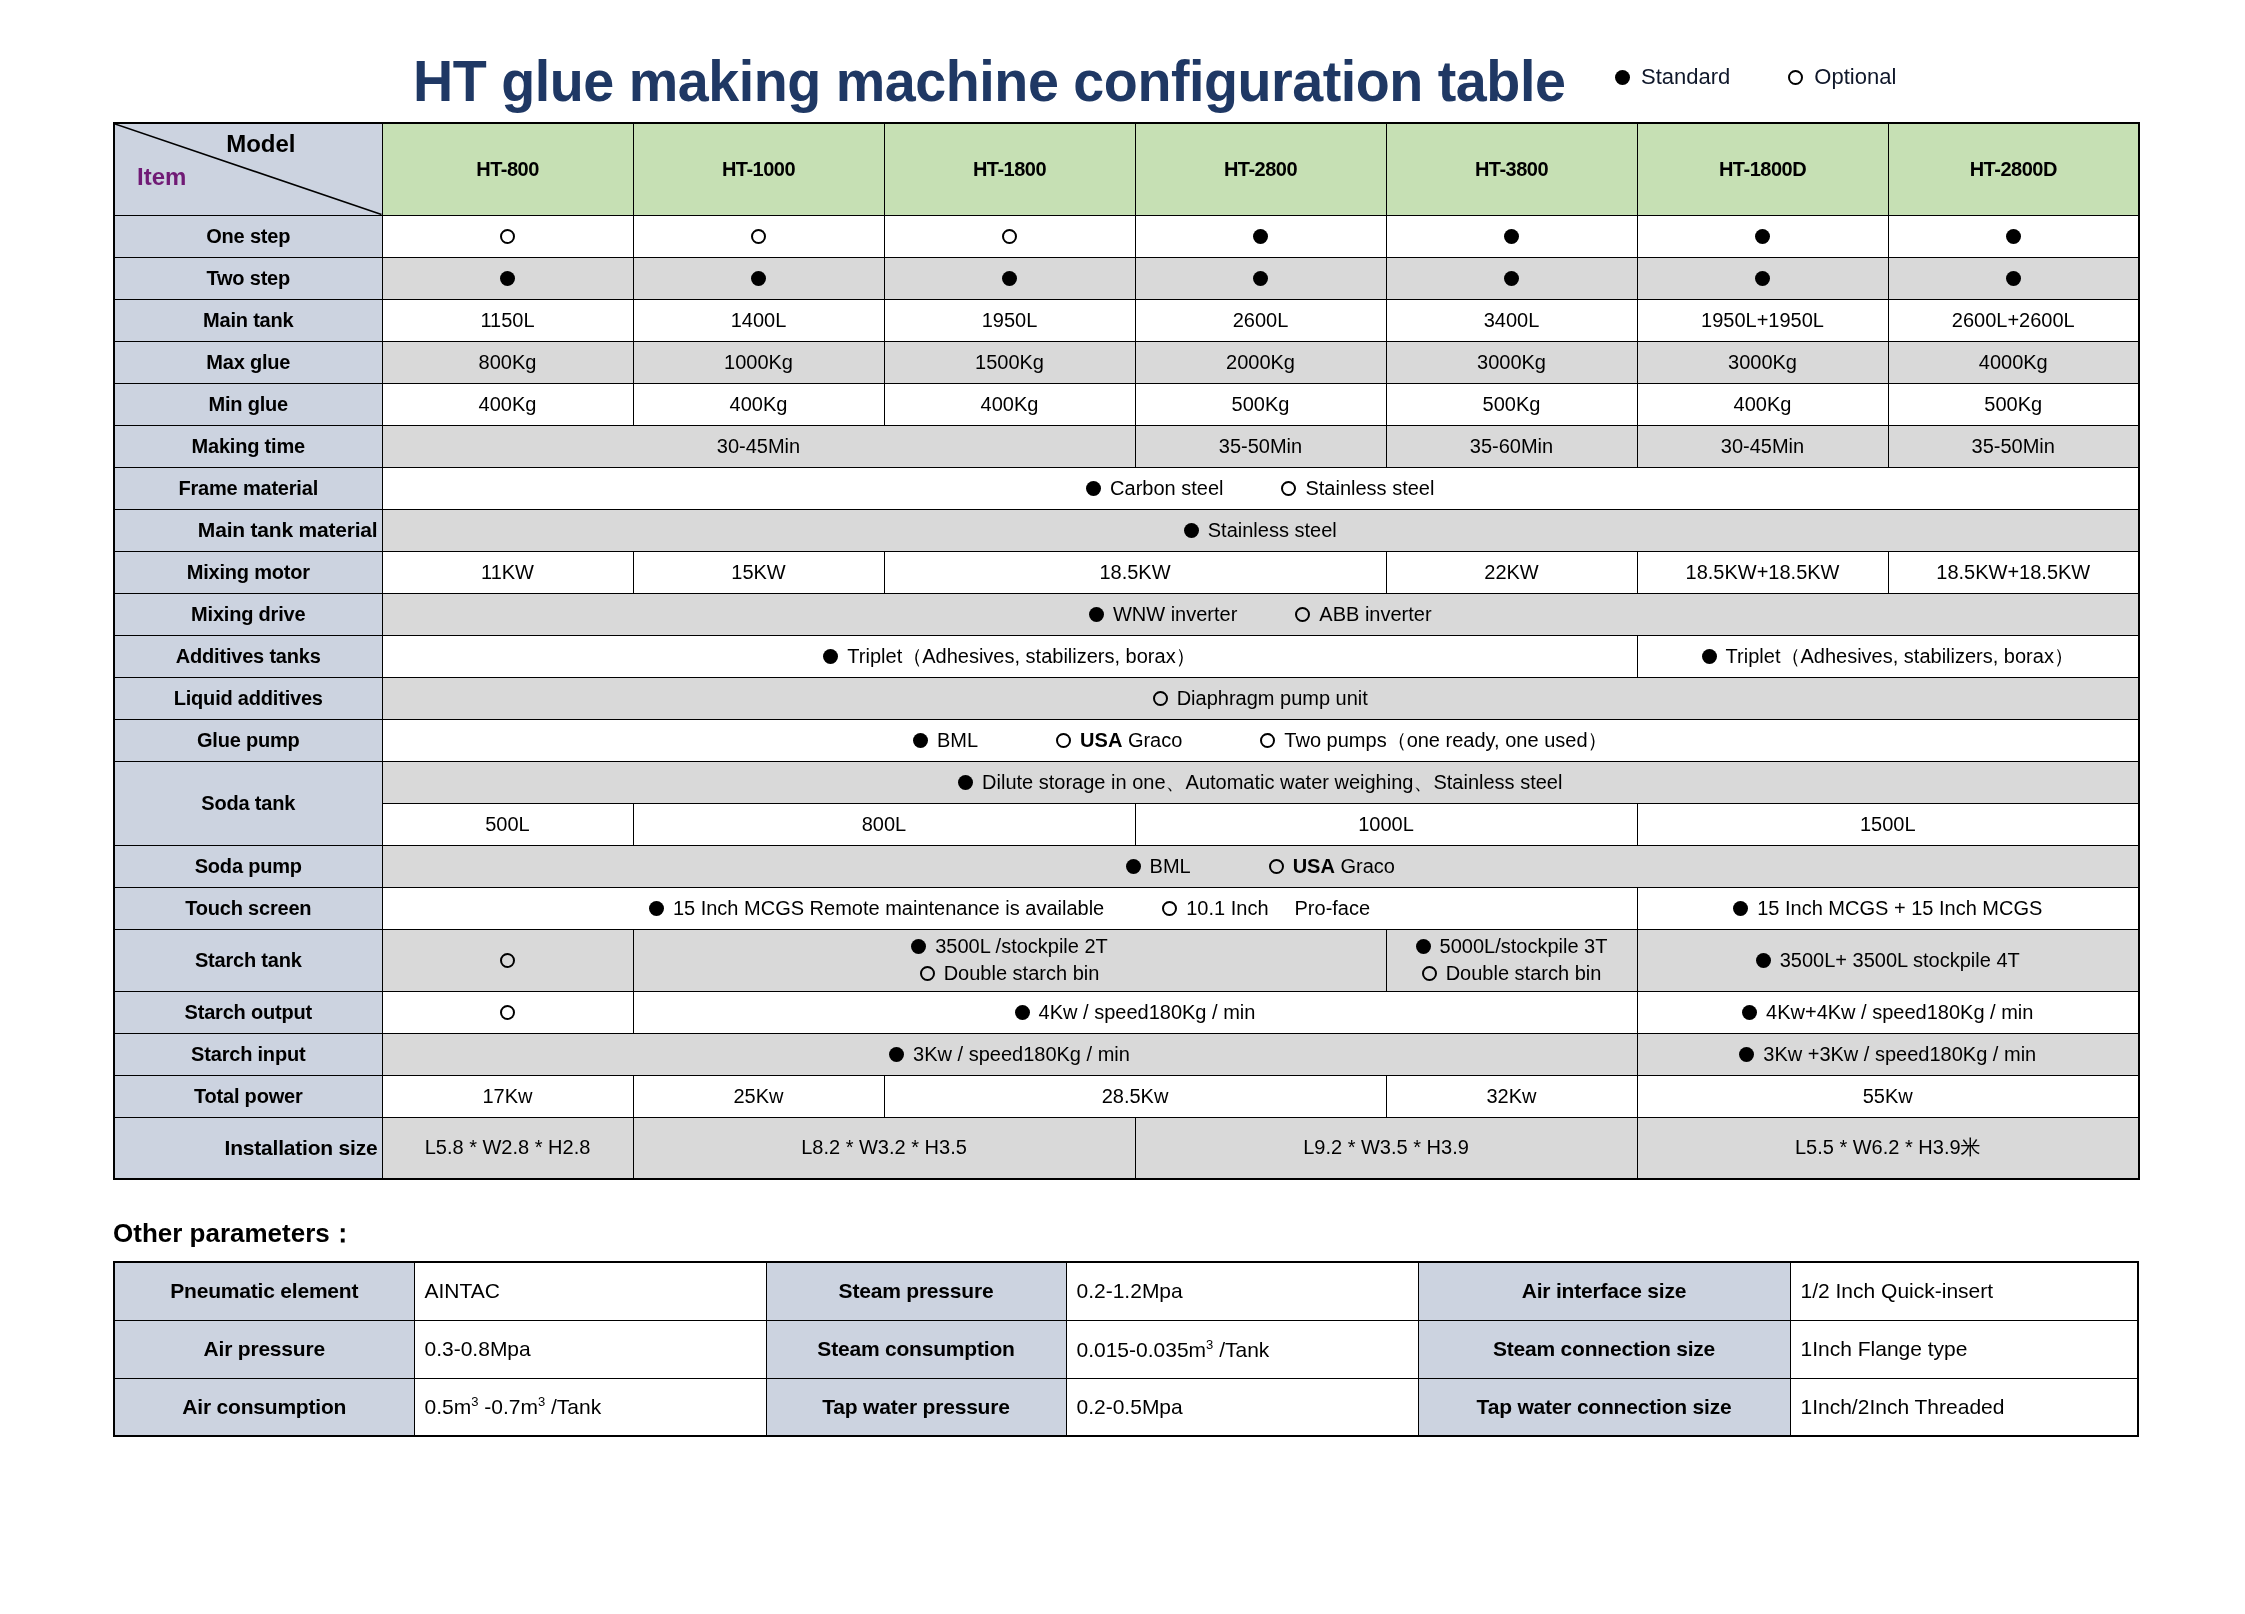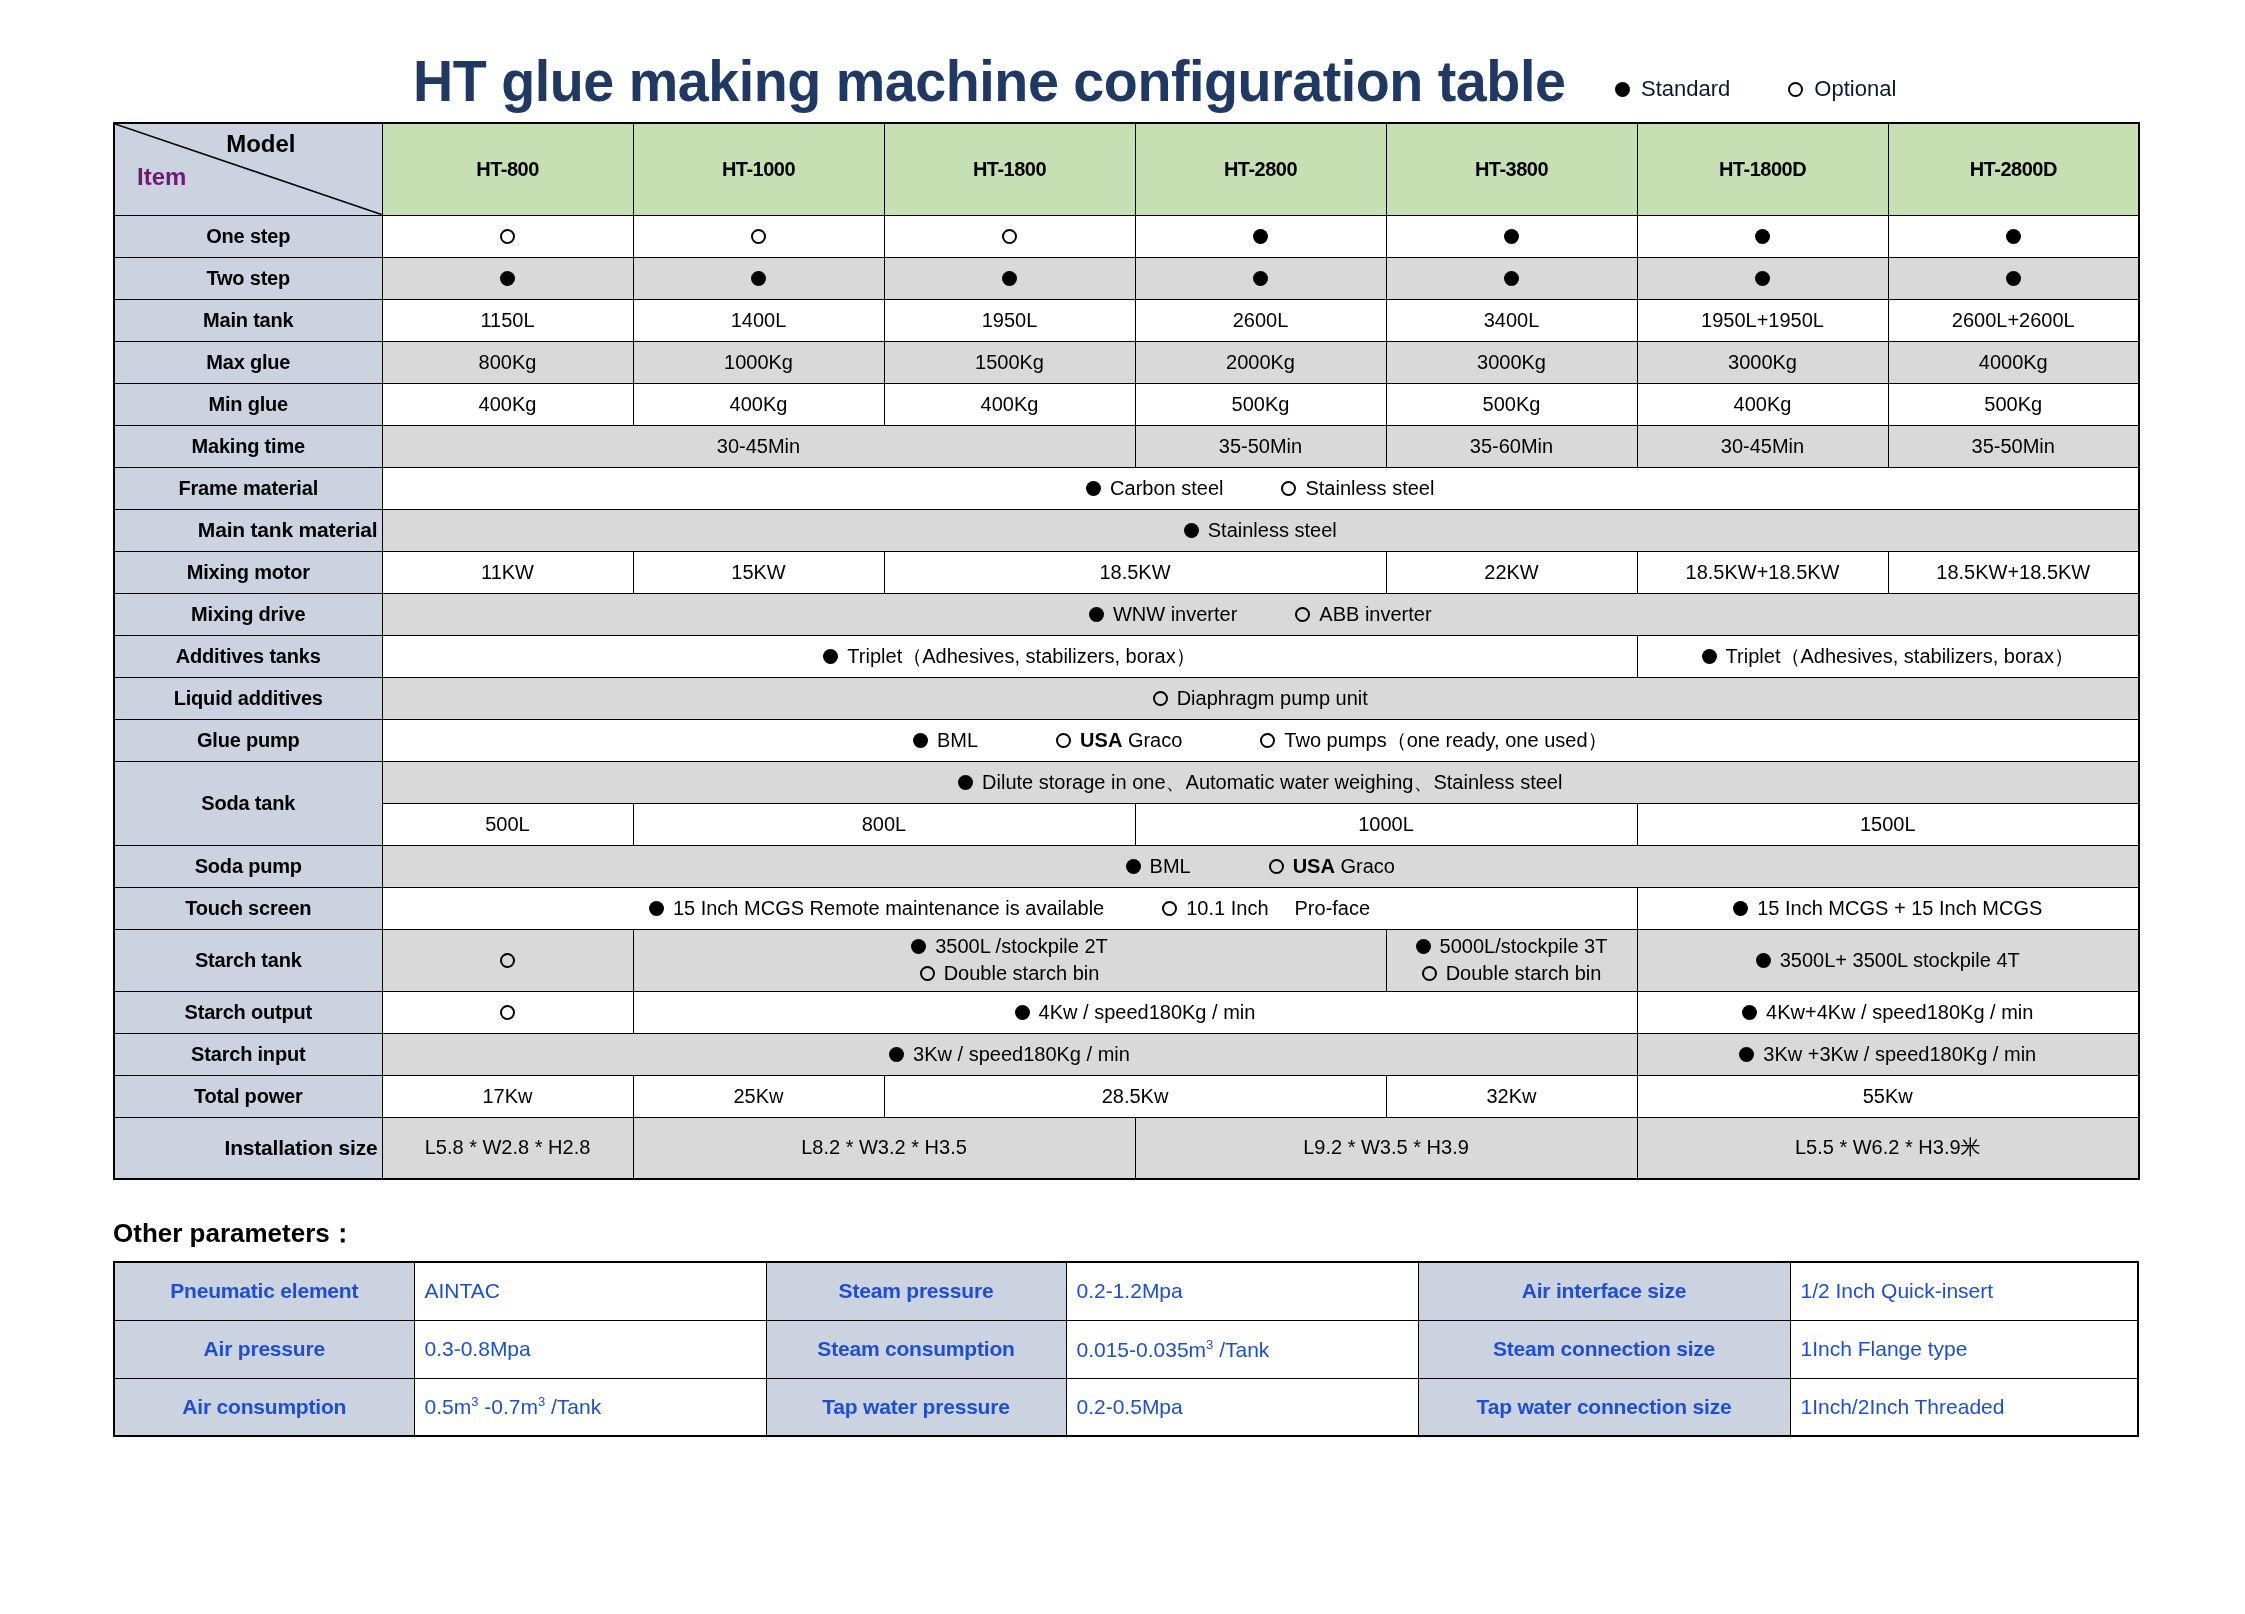--- a/index.html
+++ b/index.html
@@ -6,21 +6,21 @@
   html, body {
     margin: 0; padding: 0;
     width: 2245px; height: 1614px;
     background: #ffffff;
     font-family: "Liberation Sans", sans-serif;
   }
   .page { position: relative; width: 2245px; height: 1614px; padding: 0; }
 
   
   .title-row {
-    display: flex; align-items: flex-end; justify-content: center;
+    display: flex; align-items: center; justify-content: center;
     padding-top: 52px; padding-left: 40px;
   }
   .main-title {
     font-size: 58px; font-weight: bold; color: #1f3864;
     letter-spacing: -0.5px; line-height: 1;
     font-family: "Liberation Sans", sans-serif;
     transform: scaleX(0.96); transform-origin: center bottom;
     white-space: nowrap;
   }
   .legend { display: flex; align-items: center; margin-left: 26px; padding-bottom: 8px; }
@@ -96,21 +96,21 @@
     padding: 36px 0 10px 113px;
     font-size: 26px; font-weight: bold; color: #000;
   }
   .other-wrap { padding: 0 108px 0 113px; }
   table.other {
     border-collapse: collapse; width: 2024px; table-layout: fixed;
     border: 2px solid #000;
   }
   table.other td {
     border: 1px solid #000; height: 58px; padding: 4px 10px;
-    font-size: 21px; color: #1d4ed8; vertical-align: middle;
+    font-size: 21px; color: #000000; vertical-align: middle;
   }
   td.op-key {
     background: #ccd3e0; color: #1f3864; font-weight: bold;
     font-size: 26px; text-align: center; letter-spacing: -0.2px;
   }
   td.op-val { background: #ffffff; text-align: left; font-size: 21px; }
   col.ok1 { width: 300px; } col.ov1 { width: 352px; }
   col.ok2 { width: 300px; } col.ov2 { width: 352px; }
   col.ok3 { width: 372px; } col.ov3 { width: 348px; }
 </style>

